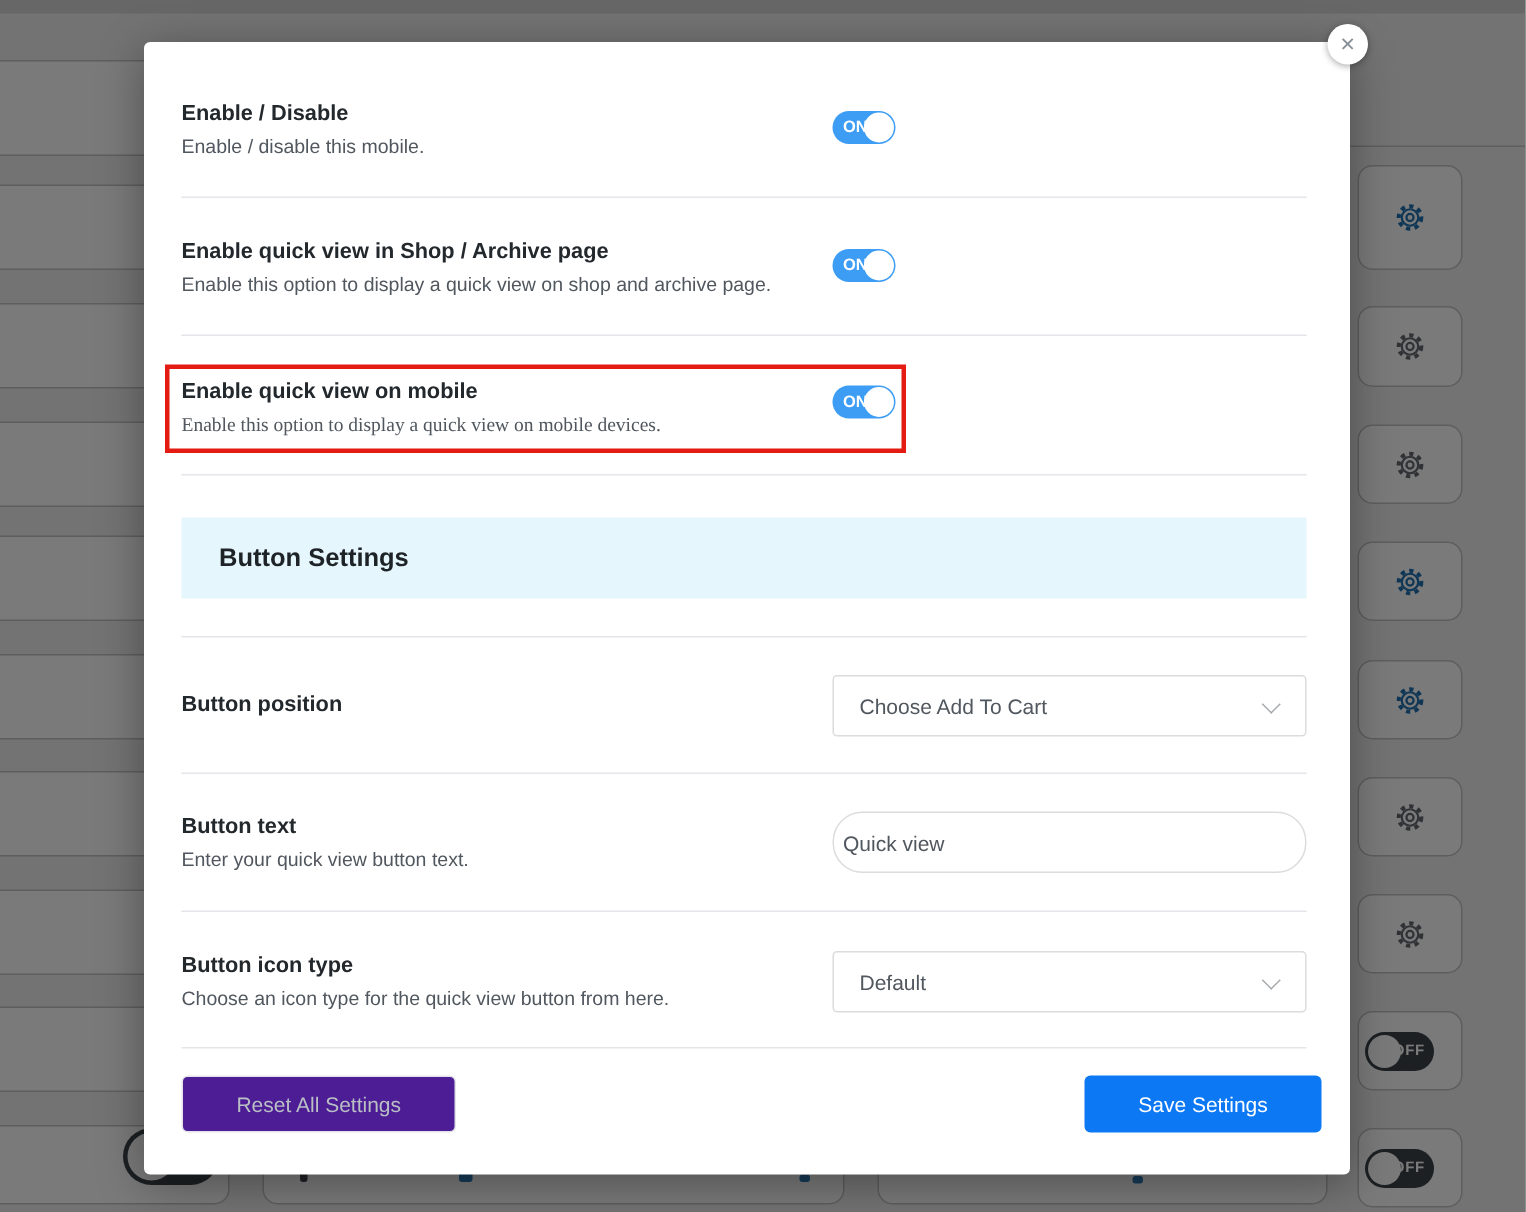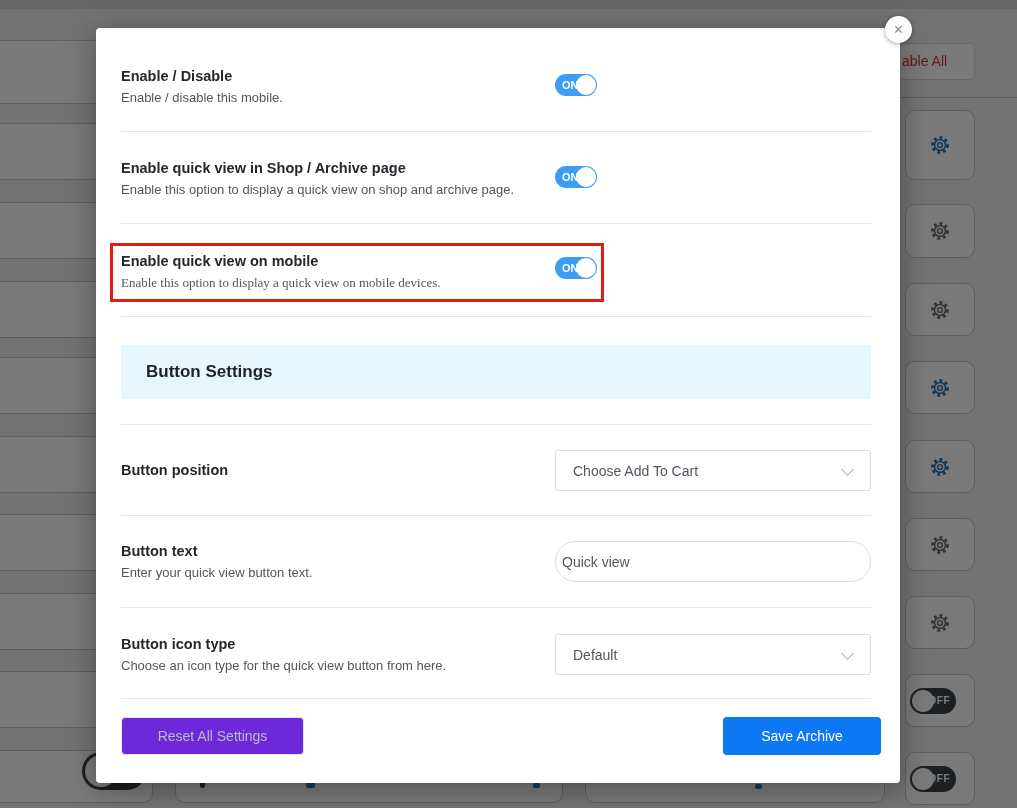--- a/index.html
+++ b/index.html
@@ -47,38 +47,35 @@
     display:flex; align-items:center; }
   .section-band span { margin-left:25px; font-size:17px; font-weight:600; color:#1d2327; }
   .ctl { position:absolute; left:459px; width:316px; height:41px; background:#fff;
     border:1px solid #dcdcde; border-radius:3px; font-size:14px; color:#50575e; }
   .select-box { display:flex; align-items:center; padding-left:17px; cursor:pointer; }
   .chevron { position:absolute; right:18px; top:14px; width:9px; height:9px;
     border-right:1.5px solid #a7aaad; border-bottom:1.5px solid #a7aaad; transform:rotate(45deg); }
   input.ctl { padding-left:6px; outline:none; font-family:"Liberation Sans", sans-serif;border-radius:20px; }
   .btn { position:absolute; top:689px; height:38px; border-radius:4px; font-size:14px;
     display:flex; align-items:center; justify-content:center; cursor:pointer; }
-  .btn-reset { left:25px; width:183px; background:#6d28d9; border:1px solid #e2e4e7; color:#b9bfc5; }
+  .btn-reset { left:25px; width:183px; background:#4c1d95; border:1px solid #e2e4e7; color:#b9bfc5; }
   .btn-save { left:627px; width:158px; background:#0d78f3; border:none; color:#fff; }
 </style>
 </head>
 <body>
 
 <div id="screen">
 
   <div class="bg-layer">
     <div class="bg-topstrip"></div>
 
     <span class="bg-sentence">s by one click.</span>
 
     <div class="bg-headerline"></div>
 
-    <div class="bg-clipped-btn">
-      <span>able All</span>
-    </div>
 
     <div class="bg-card left-card" style="top:40px;height:64px;"></div>
     <div class="bg-card left-card" style="top:123px;height:57px;"></div>
     <div class="bg-card left-card" style="top:202px;height:57px;"></div>
     <div class="bg-card left-card" style="top:281px;height:57px;"></div>
     <div class="bg-card left-card" style="top:357px;height:57px;"></div>
     <div class="bg-card left-card" style="top:436px;height:57px;"></div>
     <div class="bg-card left-card" style="top:514px;height:57px;"></div>
     <div class="bg-card left-card" style="top:593px;height:57px;"></div>
     <div class="bg-card left-card" style="top:671px;height:57px;"></div>
@@ -212,16 +209,16 @@
 
     <div class="m-title" style="top:608px;">Button icon type</div>
     <div class="m-desc" style="top:630px;">Choose an icon type for the quick view button from here.</div>
     <div class="ctl select-box" style="top:606px;">
       <span>Default</span>
       <span class="chevron"></span>
     </div>
     <div class="m-divider" style="top:670px;"></div>
 
     <div class="btn btn-reset">Reset All Settings</div>
-    <div class="btn btn-save">Save Archive</div>
+    <div class="btn btn-save">Save Settings</div>
   </div>
 
 </div>
 
 </body></html>

